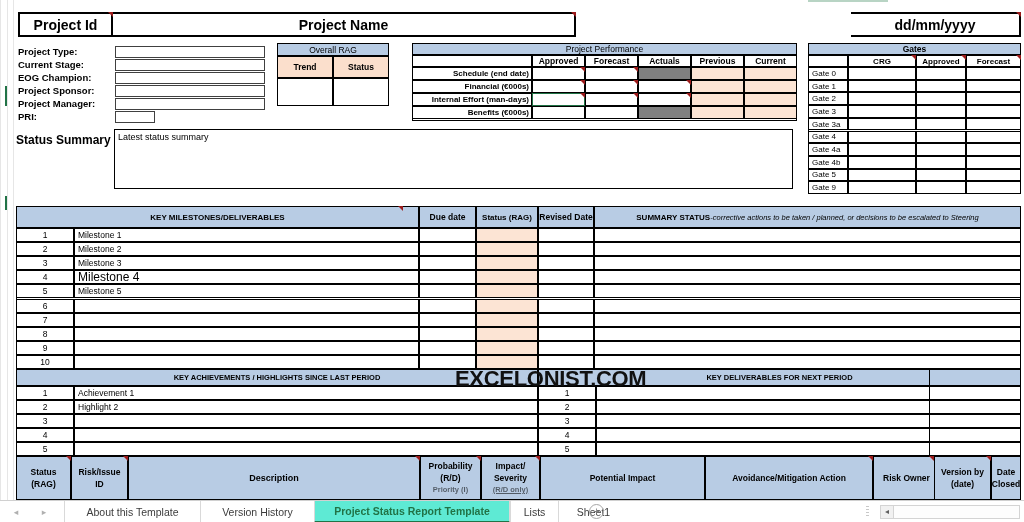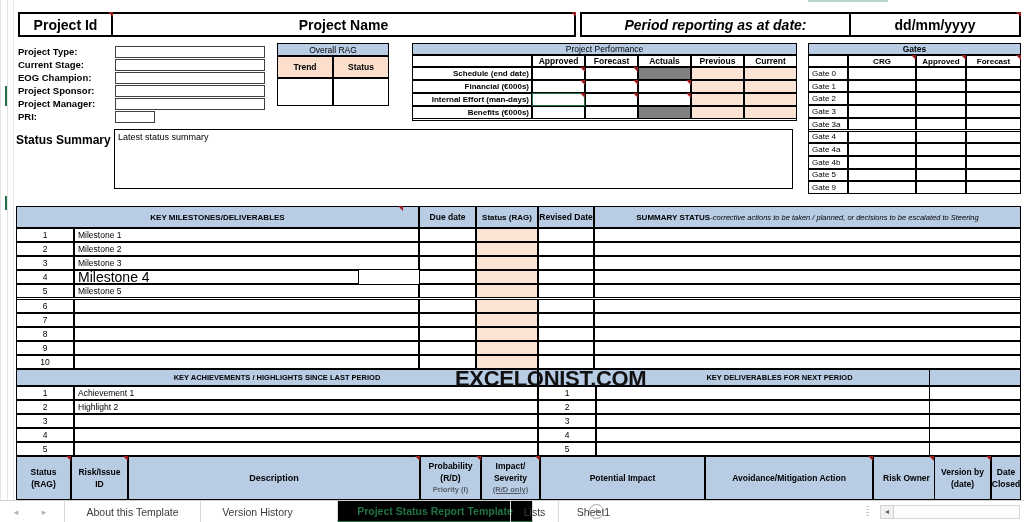--- a/index.html
+++ b/index.html
@@ -124,24 +124,23 @@
   .tab {
     position: absolute; top: 0px; height: 22px;
     font-size: 10.5px; color: #3c3c3c;
     display: flex; align-items: center; justify-content: center;
     border-left: 1px solid #d9d9d9;
     padding: 0 9px;
   }
   .tab.active {
     color: #217346; font-weight: bold;
     border-bottom: 2px solid #217346;
-    background: #000000;
+    background: #5eead4;
     border-left: 1px solid #d9d9d9;
     border-right: 1px solid #d9d9d9;
-    margin-left: 23px;
   }
   #addsheet {
     position: absolute; top: 3px; left: 589px;
     width: 15px; height: 15px; border-radius: 50%;
     border: 1px solid #a6a6a6; color: #7f7f7f;
     font-size: 11px; line-height: 13px; text-align: center;
   }
   #hscroll-wrap {
     position: absolute; left: 880px; top: 4px;
     width: 140px; height: 14px;
@@ -185,23 +184,20 @@
   <div class="box" id="hdr-projid">
     <span class="hdrtext">Project Id</span>
   </div>
   <div class="comment" style="left:108px;top:12px"></div>
 
   <div class="box" id="hdr-projname">
     <span class="hdrtext">Project Name</span>
   </div>
   <div class="comment" style="left:571px;top:12px"></div>
 
-  <div class="box" id="hdr-period">
-    <span class="hdrtext ital">Period reporting as at date:</span>
-  </div>
   <div class="box" id="hdr-date">
     <span class="hdrtext">dd/mm/yyyy</span>
   </div>
   <div class="comment" style="left:1016px;top:12px"></div>
 
   <div id="form-fields">
       <div class="formlabel" style="top:46px">Project Type:</div>
       <div class="forminput" style="top: 46px; width: 150px; font-size: 8.5px; padding-left: 2px;"></div>
       <div class="formlabel" style="top:59px">Current Stage:</div>
       <div class="forminput" style="top: 59px; width: 150px; font-size: 8.5px; padding-left: 2px;"></div>
@@ -355,21 +351,21 @@
         <div class="cell peachlight" style="left:460px;top:36.1px;width:62px;height:14.1px"></div>
         <div class="cell" style="left:522px;top:36.1px;width:56px;height:14.1px"></div>
         <div class="cell lft" style="left:578px;top:36.1px;width:427px;height:14.1px;font-size:8.5px"></div>
         <div class="cell ctr" style="left:0;top:50.2px;width:58px;height:14.1px">3</div>
         <div class="cell lft" style="left:58px;top:50.2px;width:345px;height:14.1px;font-size:8.5px">Milestone 3</div>
         <div class="cell" style="left:403px;top:50.2px;width:57px;height:14.1px"></div>
         <div class="cell peachlight" style="left:460px;top:50.2px;width:62px;height:14.1px"></div>
         <div class="cell" style="left:522px;top:50.2px;width:56px;height:14.1px"></div>
         <div class="cell lft" style="left:578px;top:50.2px;width:427px;height:14.1px;font-size:8.5px"></div>
         <div class="cell ctr" style="left:0;top:64.3px;width:58px;height:14.1px">4</div>
-        <div class="cell lft" style="left:58px;top:64.3px;width:285px;height:14.1px;font-size:14px">Milestone 4</div>
+        <div class="cell lft" style="left:58px;top:64.3px;width:345px;height:14.1px;font-size:12px">Milestone 4</div>
         <div class="cell" style="left:403px;top:64.3px;width:57px;height:14.1px"></div>
         <div class="cell peachlight" style="left:460px;top:64.3px;width:62px;height:14.1px"></div>
         <div class="cell" style="left:522px;top:64.3px;width:56px;height:14.1px"></div>
         <div class="cell lft" style="left:578px;top:64.3px;width:427px;height:14.1px;font-size:8.5px"></div>
         <div class="cell ctr" style="left:0;top:78.4px;width:58px;height:14.1px">5</div>
         <div class="cell lft" style="left:58px;top:78.4px;width:345px;height:14.1px;font-size:8.5px">Milestone 5</div>
         <div class="cell" style="left:403px;top:78.4px;width:57px;height:14.1px"></div>
         <div class="cell peachlight" style="left:460px;top:78.4px;width:62px;height:14.1px"></div>
         <div class="cell" style="left:522px;top:78.4px;width:56px;height:14.1px"></div>
         <div class="cell lft" style="left:578px;top:78.4px;width:427px;height:14.1px;font-size:8.5px"></div>

